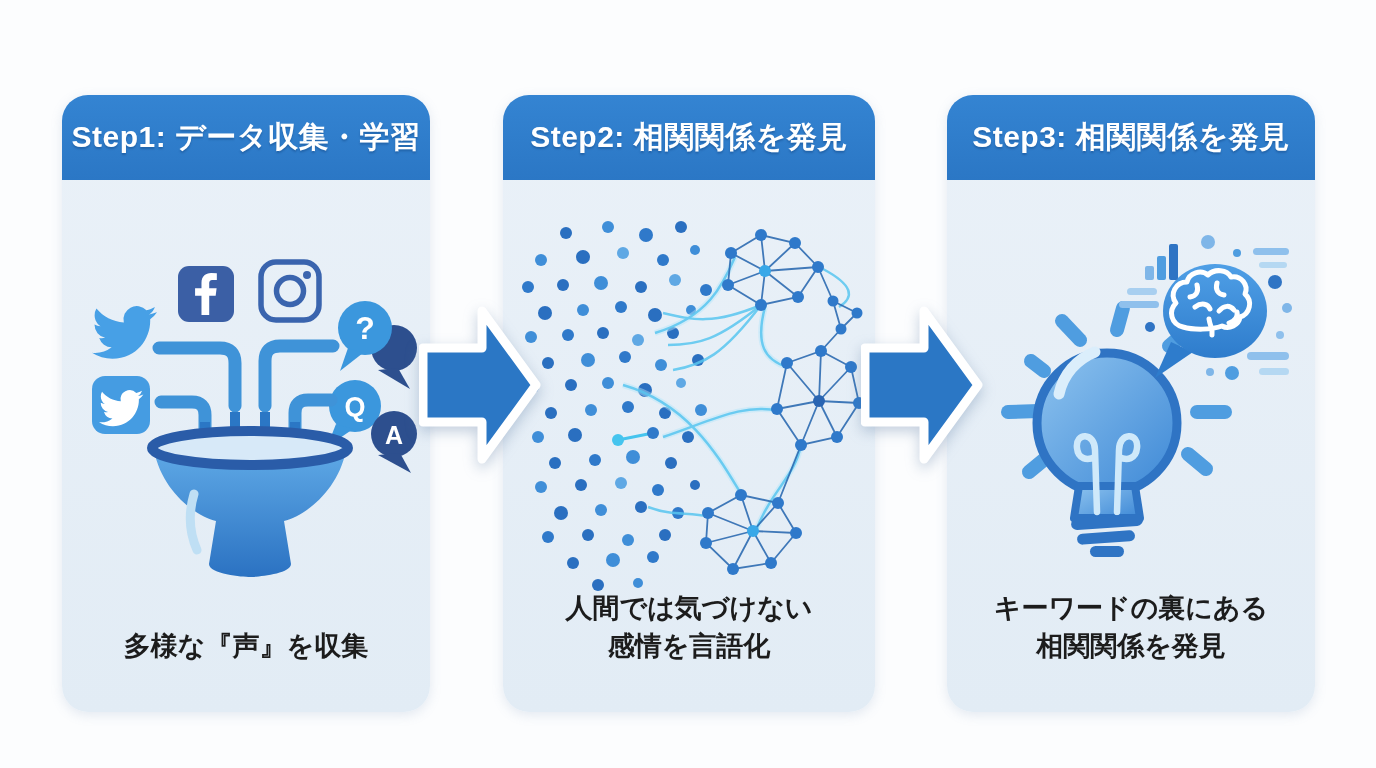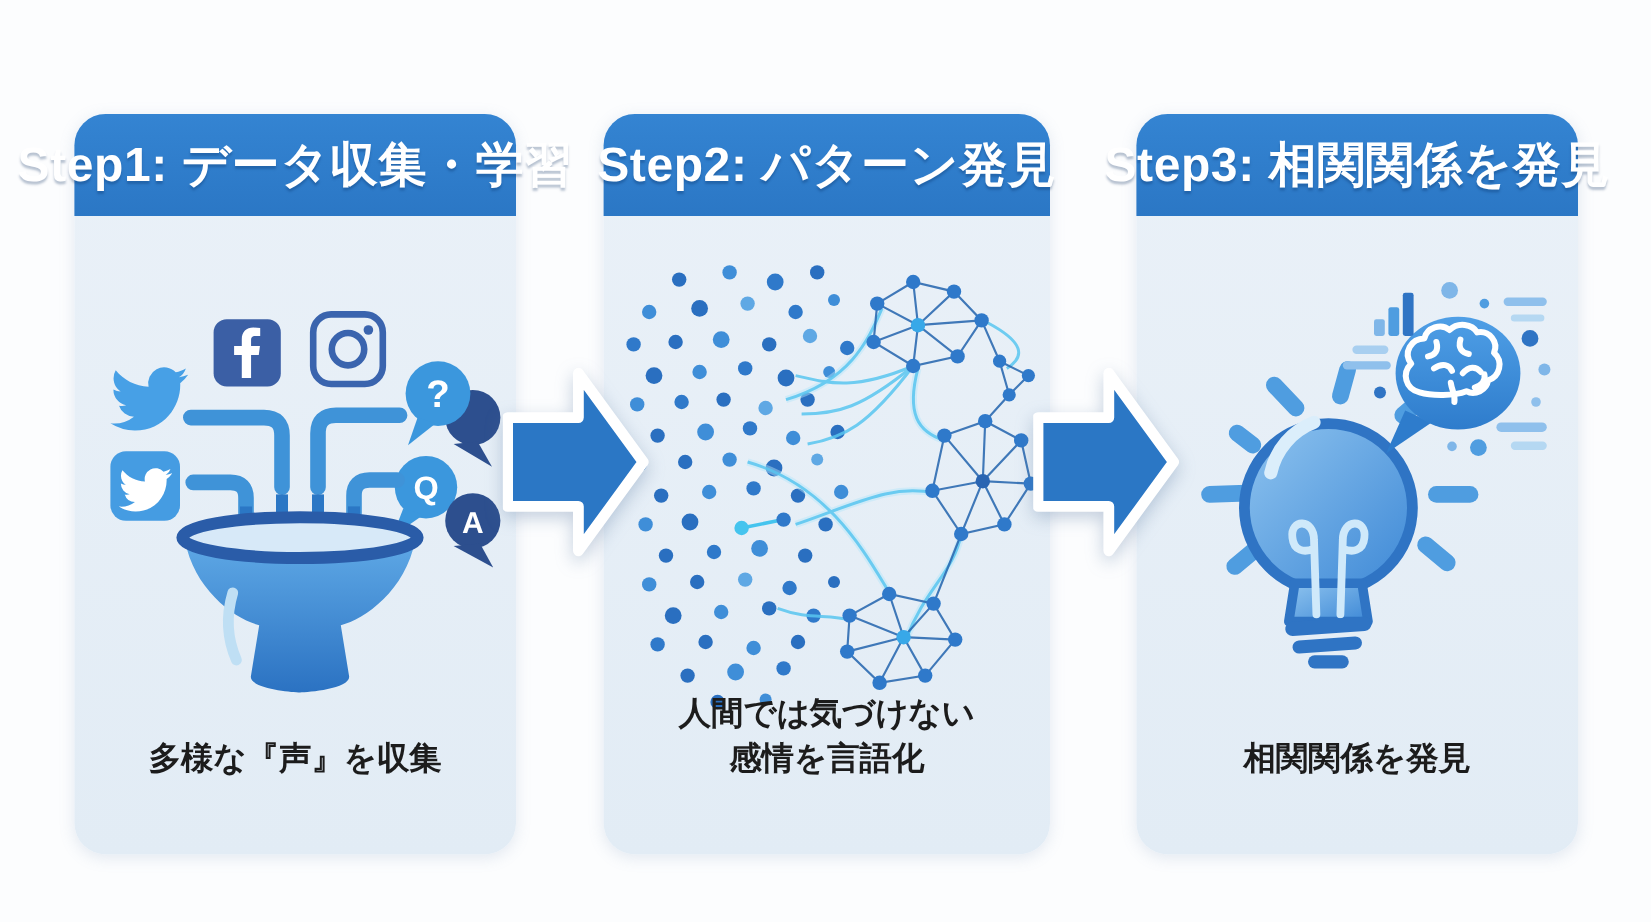--- a/index.html
+++ b/index.html
@@ -15,26 +15,26 @@
   }
   #card1{left:62px}
   #card2{left:503px;width:372px}
   #card3{left:947px}
   .card-header{
     height:85px;border-radius:26px 26px 0 0;
     background:linear-gradient(180deg,#3484d2 0%,var(--header-blue,#2b77c5) 100%);
     display:flex;align-items:center;justify-content:center;
   }
   .card-title{
-    color:#fff;font-size:40px;font-weight:700;letter-spacing:.5px;
+    color:#fff;font-size:30px;font-weight:700;letter-spacing:.5px;
     text-shadow:0 2px 2px rgba(0,40,90,.28);white-space:nowrap;
   }
   .illus{position:absolute;top:85px;left:0;width:100%;height:432px;display:block}
   .card-caption{
-    position:absolute;left:8px;right:8px;bottom:60px;text-align:center;
+    position:absolute;left:8px;right:8px;bottom:46px;text-align:center;
     color:var(--caption-text,#1c1c1c);font-size:27px;font-weight:800;line-height:1.4;
   }
   .arrow{
     position:absolute;top:302px;width:124px;height:166px;
     filter:drop-shadow(0 5px 7px rgba(90,120,160,.35));
   }
   #arrow1{left:419px}
   #arrow2{left:861px}
   svg text{font-family:"Liberation Sans","DejaVu Sans",sans-serif;font-weight:bold;fill:#fff;text-anchor:middle}
 </style>
@@ -119,21 +119,21 @@
   </svg>
 
   <div class="card-caption">
     <div>多様な『声』を収集</div>
     <div></div>
   </div>
 </div>
 
 <div class="card" id="card2">
   <div class="card-header">
-    <span class="card-title">Step2: パターン発見</span>
+    <span class="card-title">Step2: 相関関係を発見</span>
   </div>
 
   <svg class="illus" viewBox="0 0 372 432">
     <g transform="translate(0,25)">
 
       <g>
         <circle cx="63" cy="28" r="6" fill="#2a6fc0"></circle>
           <circle cx="105" cy="22" r="6" fill="#3f8ed8"></circle>
           <circle cx="143" cy="30" r="7" fill="#2f79ca"></circle>
           <circle cx="178" cy="22" r="6" fill="#2a6fc0"></circle>
@@ -353,20 +353,21 @@
       <circle cx="328" cy="102" r="7" fill="#2f74c4"></circle>
       <circle cx="340" cy="128" r="5" fill="#7fb6e8"></circle>
       <circle cx="333" cy="155" r="4" fill="#8fc0ec"></circle>
       <circle cx="285" cy="193" r="7" fill="#4f9de0"></circle>
       <circle cx="263" cy="192" r="4" fill="#7fb6e8"></circle>
       <circle cx="203" cy="147" r="5" fill="#2f74c4"></circle>
     </g>
   </svg>
 
   <div class="card-caption">
+    <div>キーワードの裏にある</div>
     <div>相関関係を発見</div>
   </div>
 </div>
 
 <svg class="arrow" id="arrow1" viewBox="0 0 124 166">
   <polygon points="4,46 63,46 63,9 117,83 63,157 63,120 4,120" fill="#2b77c5" stroke="#ffffff" stroke-width="9" stroke-linejoin="round"></polygon>
 </svg>
 <svg class="arrow" id="arrow2" viewBox="0 0 124 166">
   <polygon points="4,46 63,46 63,9 117,83 63,157 63,120 4,120" fill="#2b77c5" stroke="#ffffff" stroke-width="9" stroke-linejoin="round"></polygon>
 </svg>

